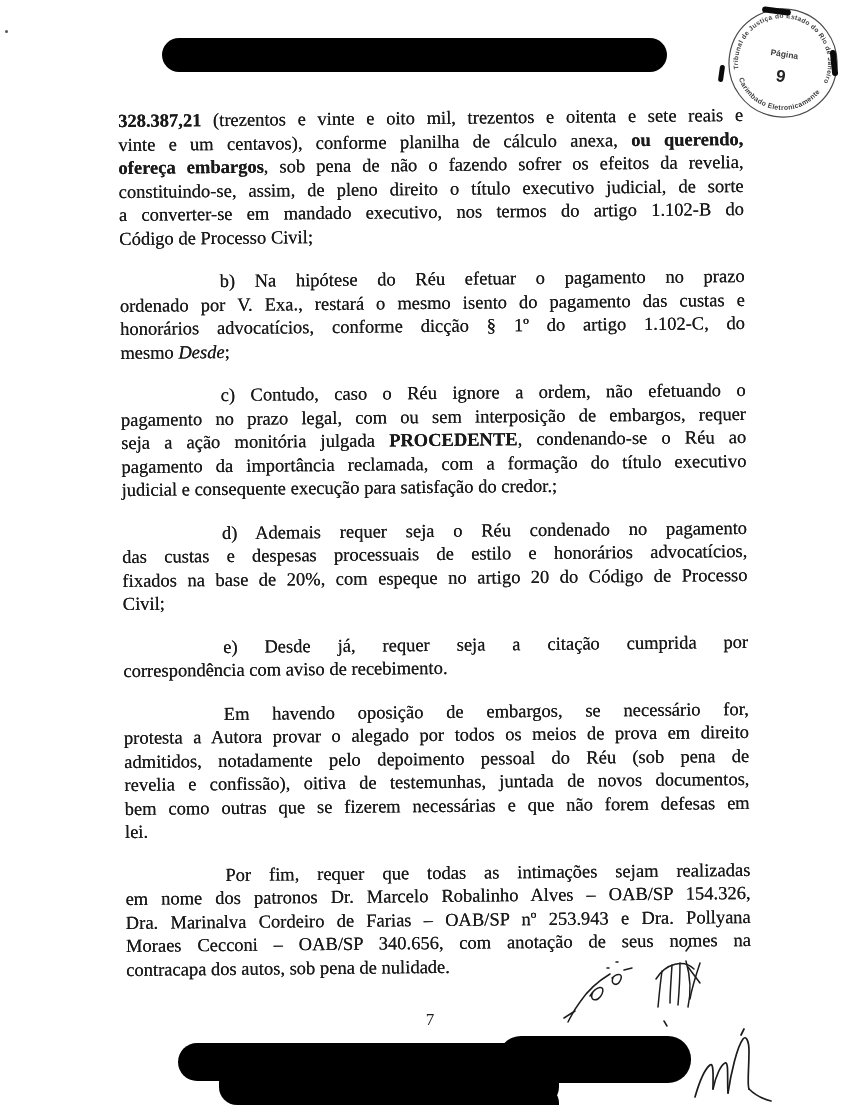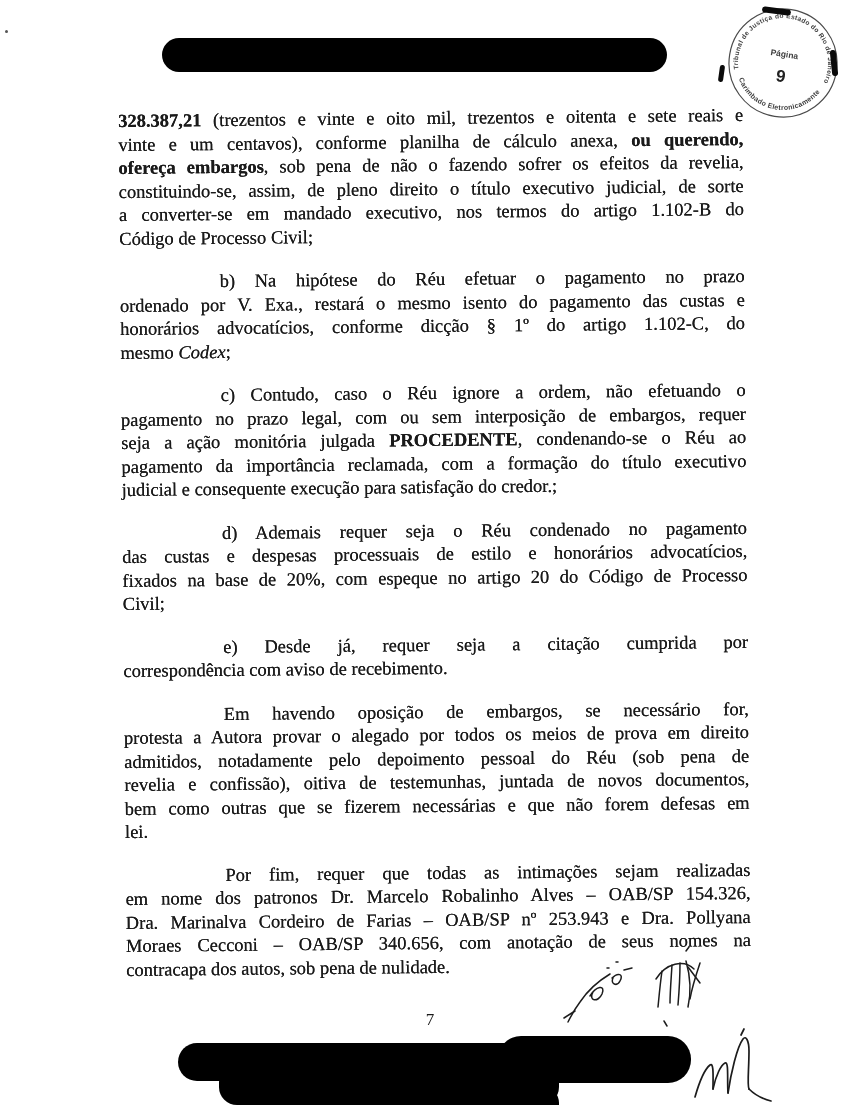--- a/index.html
+++ b/index.html
@@ -103,21 +103,21 @@
         <div class="line">vinte e um centavos), conforme planilha de cálculo anexa, <b>ou querendo,</b></div>
         <div class="line"><b>ofereça embargos</b>, sob pena de não o fazendo sofrer os efeitos da revelia,</div>
         <div class="line">constituindo-se, assim, de pleno direito o título executivo judicial, de sorte</div>
         <div class="line">a converter-se em mandado executivo, nos termos do artigo 1.102-B do</div>
         <div class="line last">Código de Processo Civil;</div>
       </div>
       <div class="para indent">
         <div class="line first">b) Na hipótese do Réu efetuar o pagamento no prazo</div>
         <div class="line">ordenado por V. Exa., restará o mesmo isento do pagamento das custas e</div>
         <div class="line">honorários advocatícios, conforme dicção § 1º do artigo 1.102-C, do</div>
-        <div class="line last">mesmo <i>Codex</i>;</div>
+        <div class="line last">mesmo <i>Desde</i>;</div>
       </div>
       <div class="para indent">
         <div class="line first">c) Contudo, caso o Réu ignore a ordem, não efetuando o</div>
         <div class="line">pagamento no prazo legal, com ou sem interposição de embargos, requer</div>
         <div class="line">seja a ação monitória julgada <b>PROCEDENTE</b>, condenando-se o Réu ao</div>
         <div class="line">pagamento da importância reclamada, com a formação do título executivo</div>
         <div class="line last">judicial e consequente execução para satisfação do credor.;</div>
       </div>
       <div class="para indent">
         <div class="line first">d) Ademais requer seja o Réu condenado no pagamento</div>

